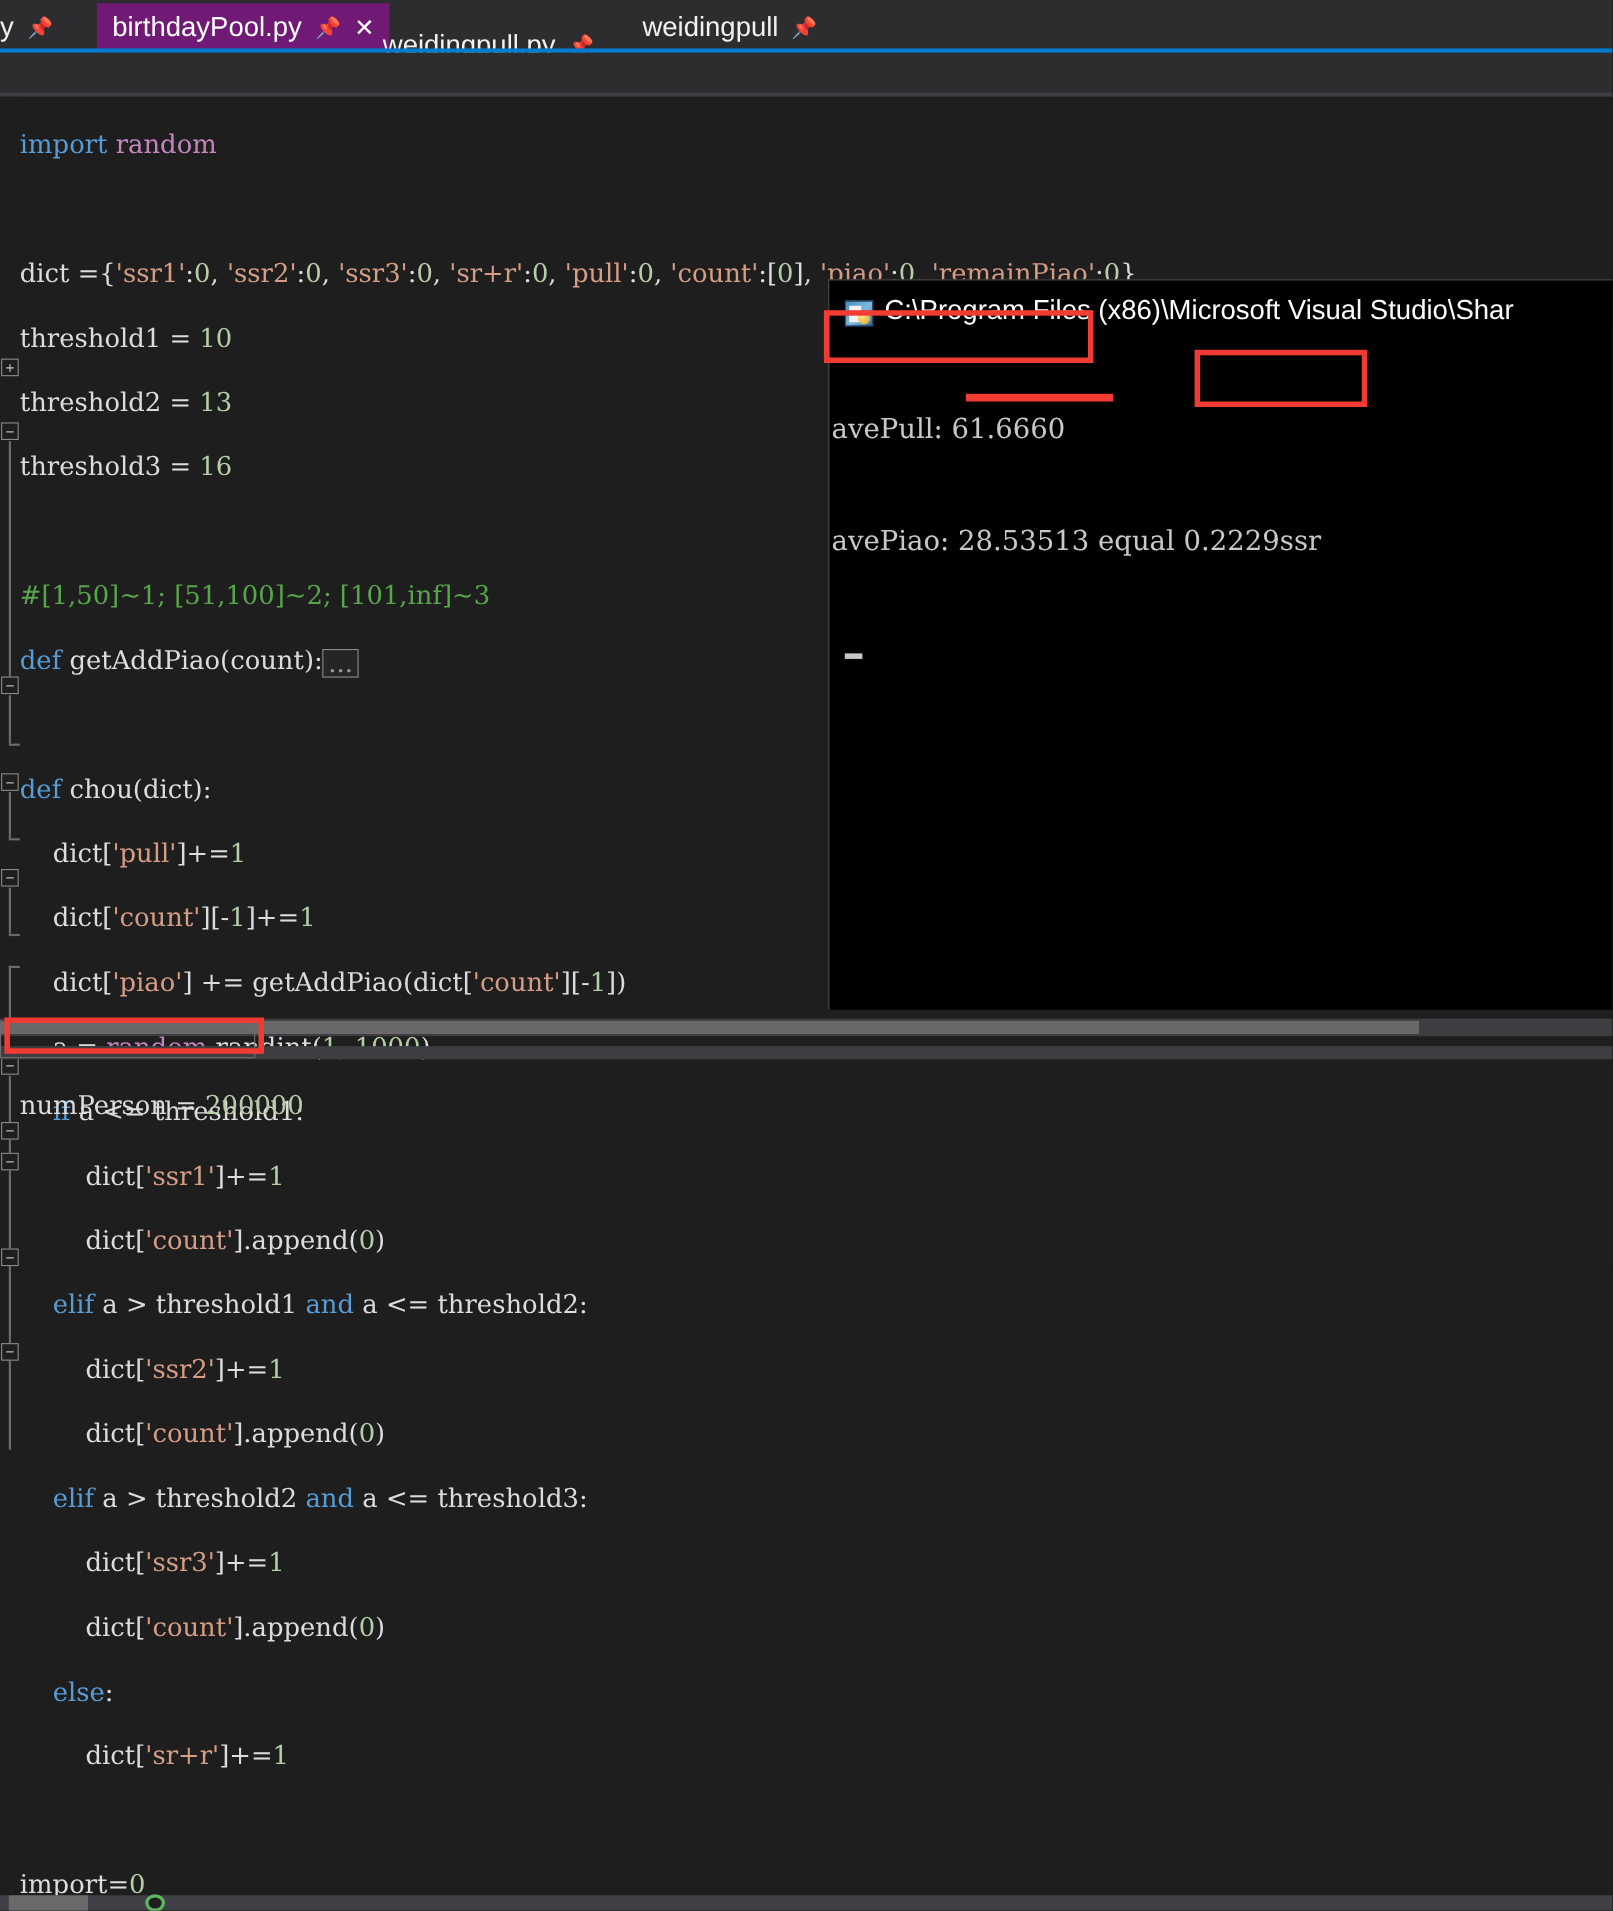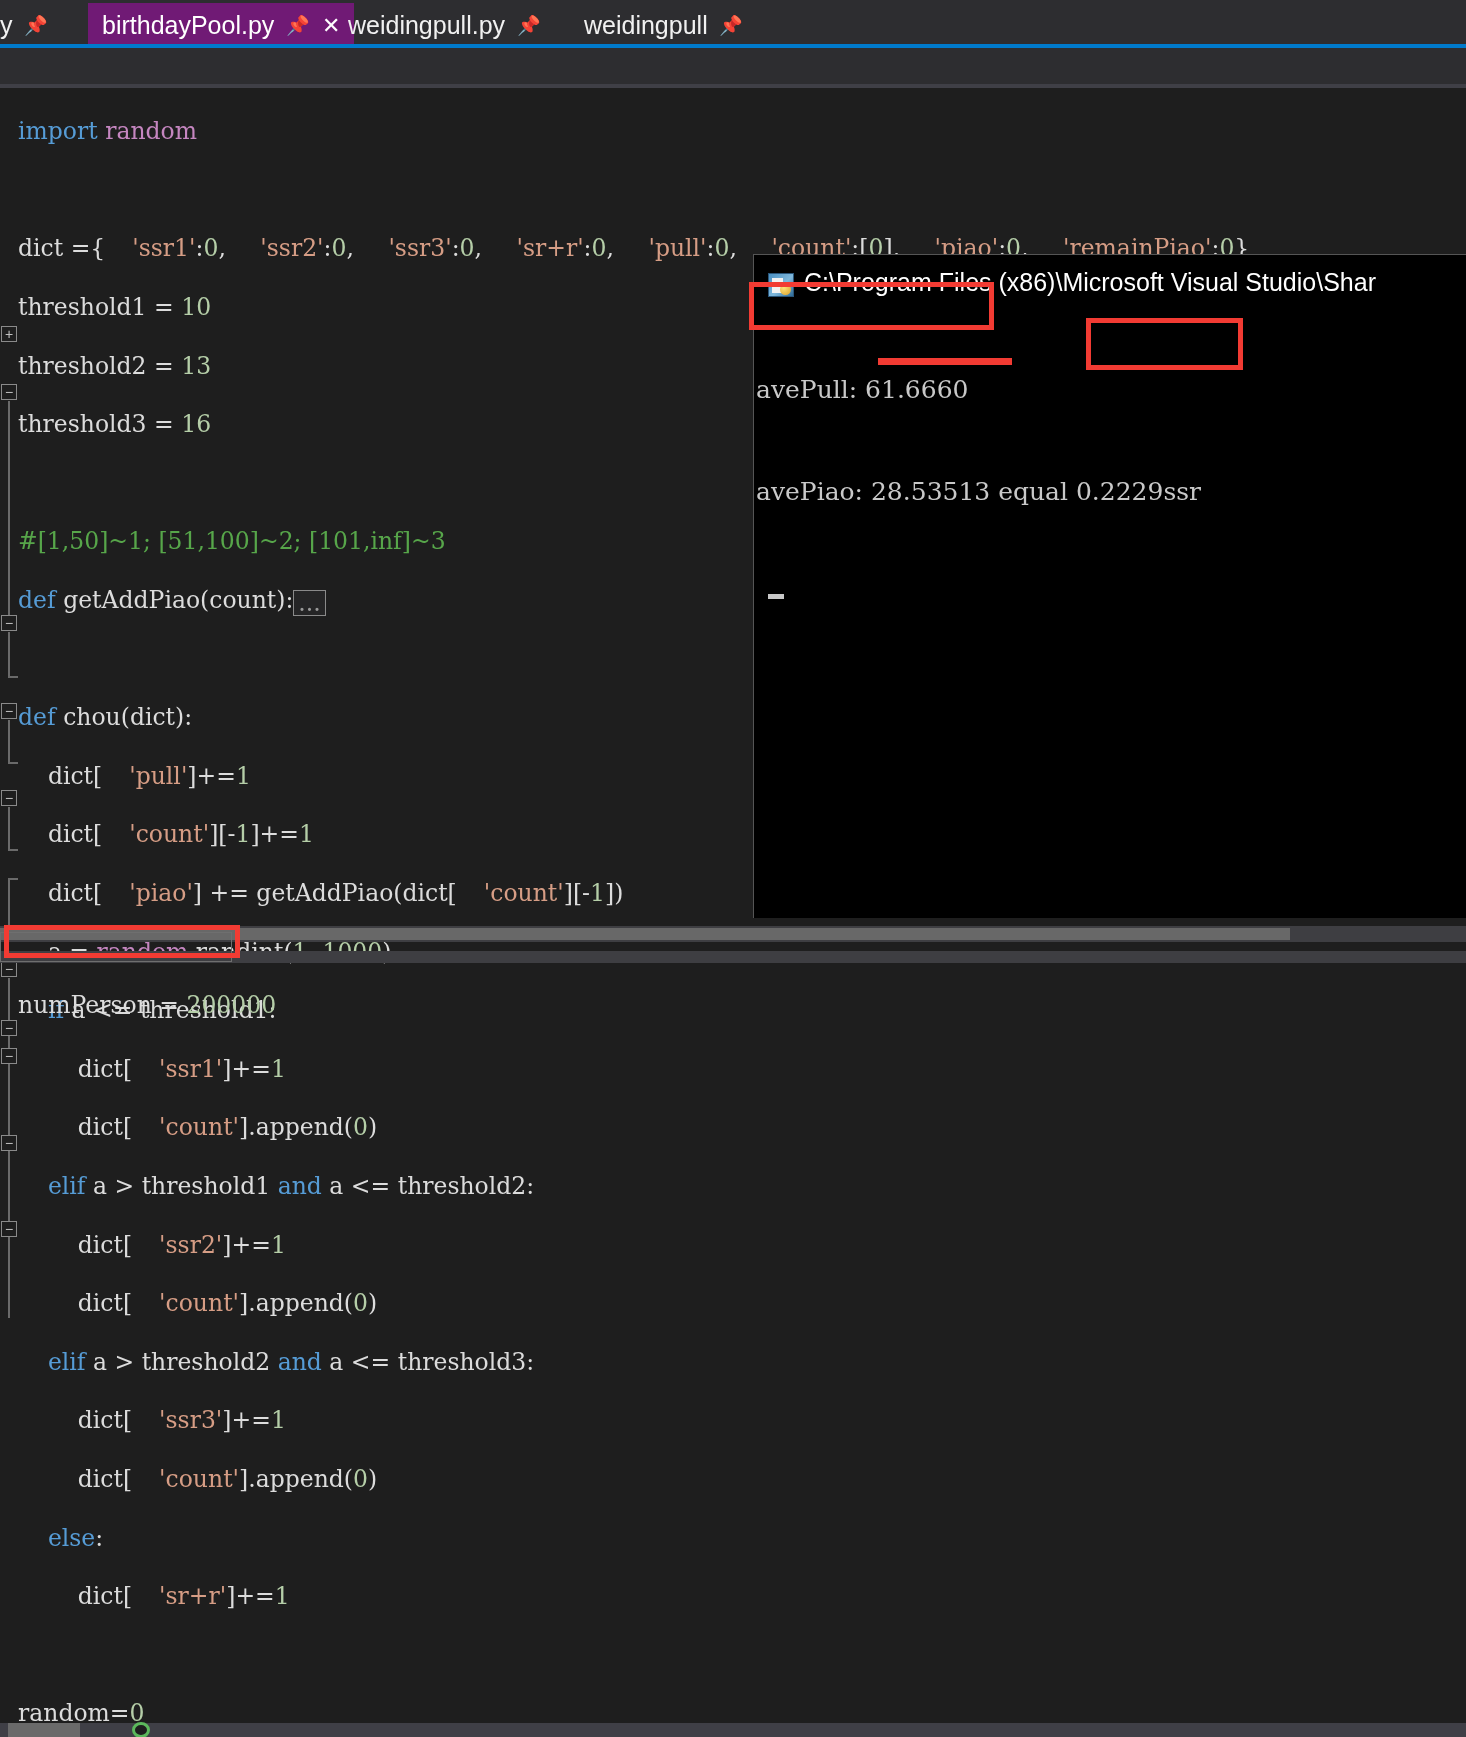--- a/index.html
+++ b/index.html
@@ -23,21 +23,21 @@
     position: absolute; top: 3px; height: 45px;
     display: flex; align-items: center; gap: 12px;
     padding: 0 14px;
     color: #f1f1f1; font-size: 25px; white-space: nowrap;
   }
   .tab.active { background: #701a75; color: #ffffff; }
   .tab .pin { font-size: 19px; color: #e0e0e0; }
   .tab .close { font-size: 22px; color: #ffffff; font-weight: 300; }
   .tab-partial { left: -14px; }
   .tab-1 { left: 88px; }
-  .tab-2 { left: 334px; }
+  .tab-2 { left: 334px; margin-top: 16px; }
   .tab-3 { left: 570px; }
   .tabstrip-underline {
     position: absolute; top: 44px; left: 0; width: 1466px; height: 4px;
     background: #007acc;
   }
   .toolbar-strip {
     position: absolute; top: 48px; left: 0; width: 1466px; height: 36px;
     background: #2d2d30;
   }
   .doc-topline {
@@ -60,21 +60,21 @@
     font-size: 23.5px;
     line-height: 29.3px;
     color: #dcdcdc;
     white-space: pre;
   }
   .code .ln { height: 29.3px; }
 
   
   .kw      { color: #569cd6; }
   .mod     { color: #c586c0; text-align: center; }
-  .str     { color: #d69d85; margin-left: 27px; }
+  .str     { color: #d69d85; }
   .num     { color: #b5cea8; }
   .com     { color: #57a64a; }
   .plain   { color: #dcdcdc; }
 
   
   .fold {
     position: absolute; left: 1px; width: 16px; height: 16px;
     border: 1px solid #8a8a8a; background: #1e1e1e;
     color: #c0c0c0; font-family: "Liberation Sans", sans-serif;
     font-size: 14px; line-height: 14px; text-align: center;
@@ -250,21 +250,21 @@
 <div class="ln"><span class="plain">        dict[</span><span class="str">'count'</span><span class="plain">].append(</span><span class="num">0</span><span class="plain">)</span></div>
 <div class="ln"><span class="plain">    </span><span class="kw">elif</span><span class="plain"> a &gt; threshold1 </span><span class="kw">and</span><span class="plain"> a &lt;= threshold2:</span></div>
 <div class="ln"><span class="plain">        dict[</span><span class="str">'ssr2'</span><span class="plain">]+=</span><span class="num">1</span></div>
 <div class="ln"><span class="plain">        dict[</span><span class="str">'count'</span><span class="plain">].append(</span><span class="num">0</span><span class="plain">)</span></div>
 <div class="ln"><span class="plain">    </span><span class="kw">elif</span><span class="plain"> a &gt; threshold2 </span><span class="kw">and</span><span class="plain"> a &lt;= threshold3:</span></div>
 <div class="ln"><span class="plain">        dict[</span><span class="str">'ssr3'</span><span class="plain">]+=</span><span class="num">1</span></div>
 <div class="ln"><span class="plain">        dict[</span><span class="str">'count'</span><span class="plain">].append(</span><span class="num">0</span><span class="plain">)</span></div>
 <div class="ln"><span class="plain">    </span><span class="kw">else</span><span class="plain">:</span></div>
 <div class="ln"><span class="plain">        dict[</span><span class="str">'sr+r'</span><span class="plain">]+=</span><span class="num">1</span></div>
 <div class="ln">&nbsp;</div>
-<div class="ln"><span class="plain">random=</span><span class="num">0</span></div>
+<div class="ln"><span class="plain">import=</span><span class="num">0</span></div>
 
 
 
 
 
 
 
 
 
 

